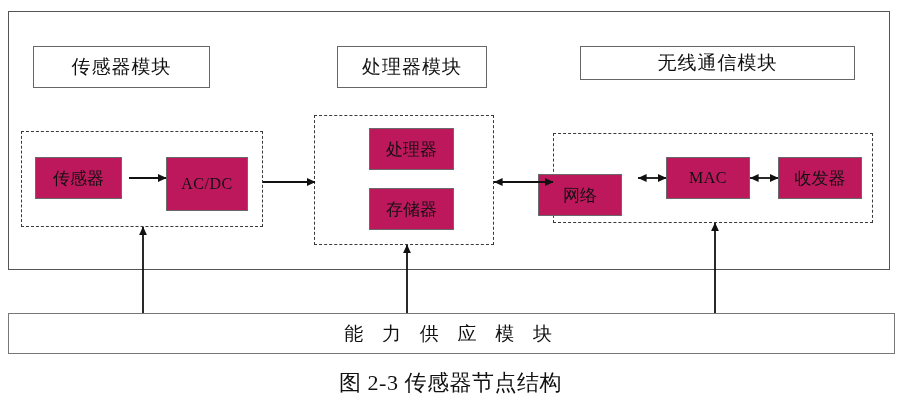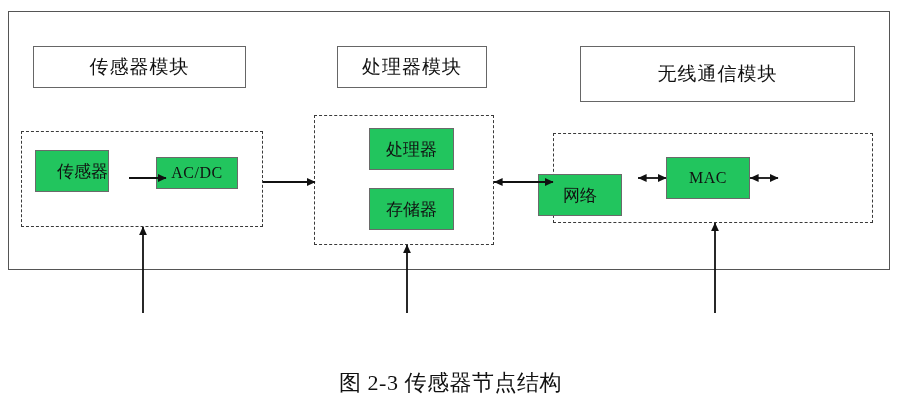--- a/index.html
+++ b/index.html
@@ -46,21 +46,21 @@
 
   
   .group-box {
     border: 1.6px dashed #3a3a3a;
     background: transparent;
   }
 
   
   .comp-box {
     border: 1.4px solid #6a6a6a;
-    background: #22c55e;
+    background: #be185d;
     display: flex;
     align-items: center;
     justify-content: center;
     font-size: 17px;
     color: #111111;
     white-space: nowrap;
   }
   .comp-box.latin {
     font-family: "Liberation Serif", "DejaVu Serif", serif;
     font-size: 16px;
@@ -102,55 +102,61 @@
     pointer-events: none;
   }
 </style>
 </head>
 <body>
 
 <div id="figure-root">
 
   <div class="abs node-container"></div>
 
-  <div class="abs header-box" id="hdr0" style="left: 33px; top: 46px; width: 213px; height: 42px;">
+  <div class="abs header-box" id="hdr0" style="left: 33px; top: 46px; width: 177px; height: 42px;">
       <span>传感器模块</span>
     </div>
   <div class="abs header-box" id="hdr1" style="left: 337px; top: 46px; width: 150px; height: 42px;">
       <span>处理器模块</span>
     </div>
-  <div class="abs header-box" id="hdr2" style="left: 580px; top: 46px; width: 275px; height: 56px;">
+  <div class="abs header-box" id="hdr2" style="left: 580px; top: 46px; width: 275px; height: 34px;">
       <span>无线通信模块</span>
     </div>
 
   <div class="abs group-box" id="grp-sensor" style="left: 21px; top: 131px; width: 242px; height: 96px;"></div>
   <div class="abs group-box" id="grp-processor" style="left: 314px; top: 115px; width: 180px; height: 130px;"></div>
   <div class="abs group-box" id="grp-wireless" style="left: 553px; top: 133px; width: 320px; height: 90px;"></div>
 
-  <div class="abs comp-box" id="c-s0" style="left: 35px; top: 150px; width: 74px; height: 42px; justify-content: flex-end;">
+  <div class="abs comp-box" id="c-s0" style="left: 35px; top: 157px; width: 87px; height: 42px;">
       <span>传感器</span>
     </div>
-  <div class="abs comp-box latin" id="c-s1" style="left: 156px; top: 157px; width: 82px; height: 32px;">
+  <div class="abs comp-box latin" id="c-s1" style="left: 166px; top: 157px; width: 82px; height: 54px;">
       <span>AC/DC</span>
     </div>
 
   <div class="abs comp-box" id="c-p0" style="left: 369px; top: 128px; width: 85px; height: 42px;">
       <span>处理器</span>
     </div>
   <div class="abs comp-box" id="c-p1" style="left: 369px; top: 188px; width: 85px; height: 42px;">
       <span>存储器</span>
     </div>
 
   <div class="abs comp-box" id="c-w0" style="left: 538px; top: 157px; width: 84px; height: 42px; margin-top: 17px;">
       <span>网络</span>
     </div>
   <div class="abs comp-box latin" id="c-w1" style="left: 666px; top: 157px; width: 84px; height: 42px; justify-content: center;">
       <span>MAC</span>
     </div>
+  <div class="abs comp-box" id="c-w2" style="left: 778px; top: 157px; width: 84px; height: 42px;">
+      <span>收发器</span>
+    </div>
 
+  <div class="abs power-bar">
+    <span>能 力 供 应 模 块</span>
+  </div>
 
   <div class="abs caption">图 2-3 传感器节点结构</div>
 
   <svg class="connectors" viewBox="0 0 901 404" xmlns="http://www.w3.org/2000/svg">
     <defs>
       <marker id="ah-end" markerWidth="9" markerHeight="9" refX="8" refY="4.5" orient="auto" markerUnits="userSpaceOnUse">
         <path d="M0,0.6 L8.6,4.5 L0,8.4 z" fill="#111111"></path>
       </marker>
       <marker id="ah-start" markerWidth="9" markerHeight="9" refX="0.4" refY="4.5" orient="auto" markerUnits="userSpaceOnUse">
         <path d="M9,0.6 L0.4,4.5 L9,8.4 z" fill="#111111"></path>

